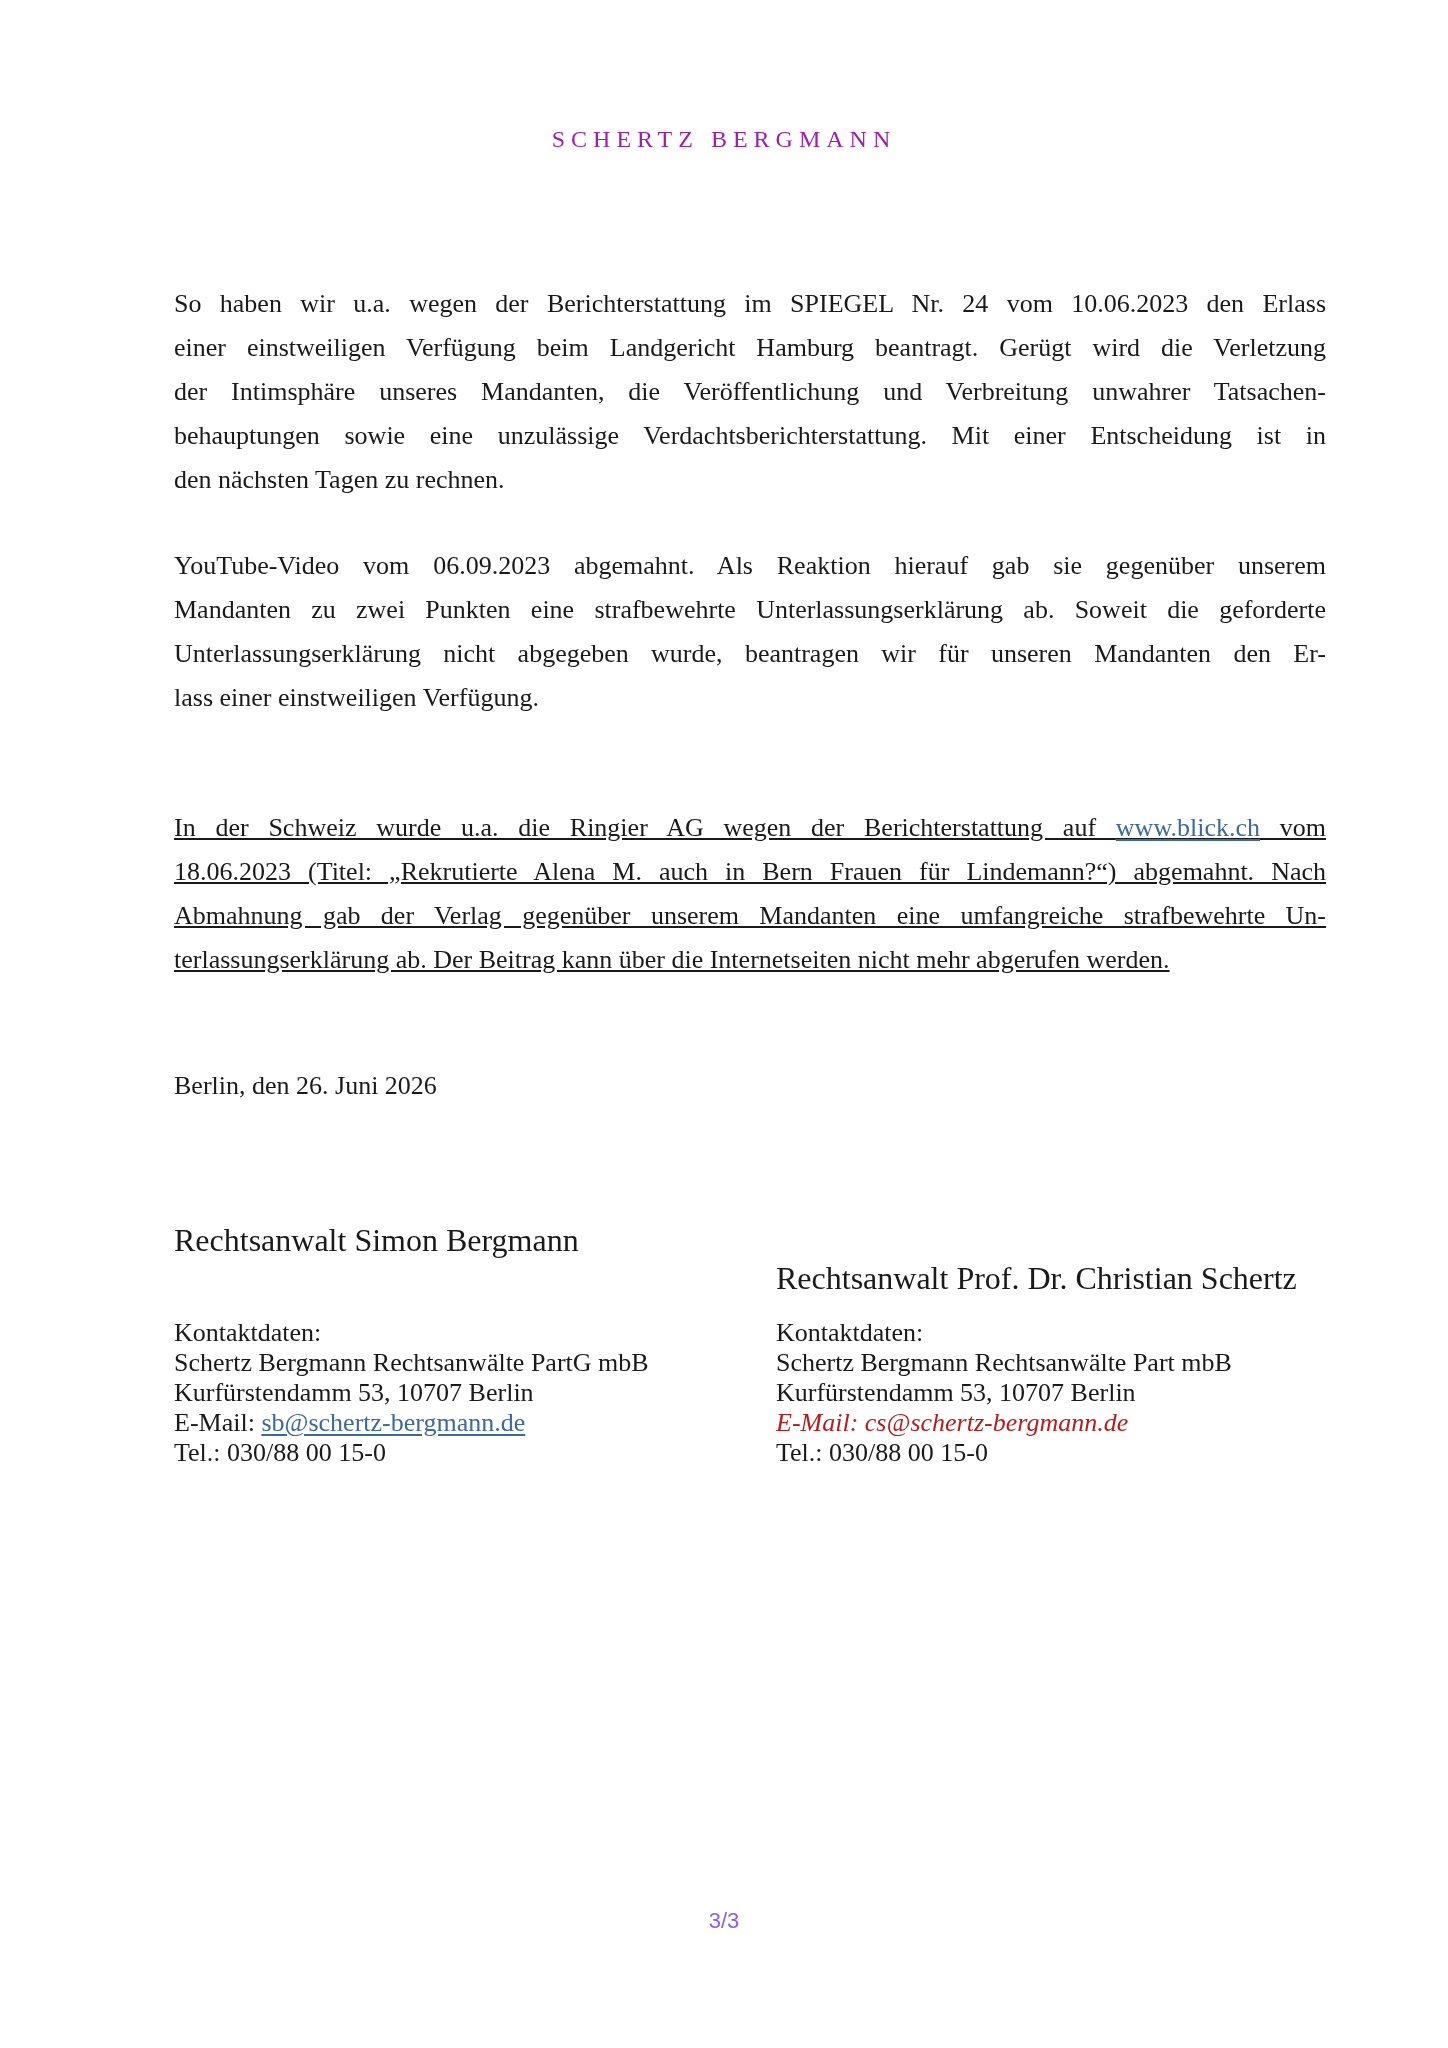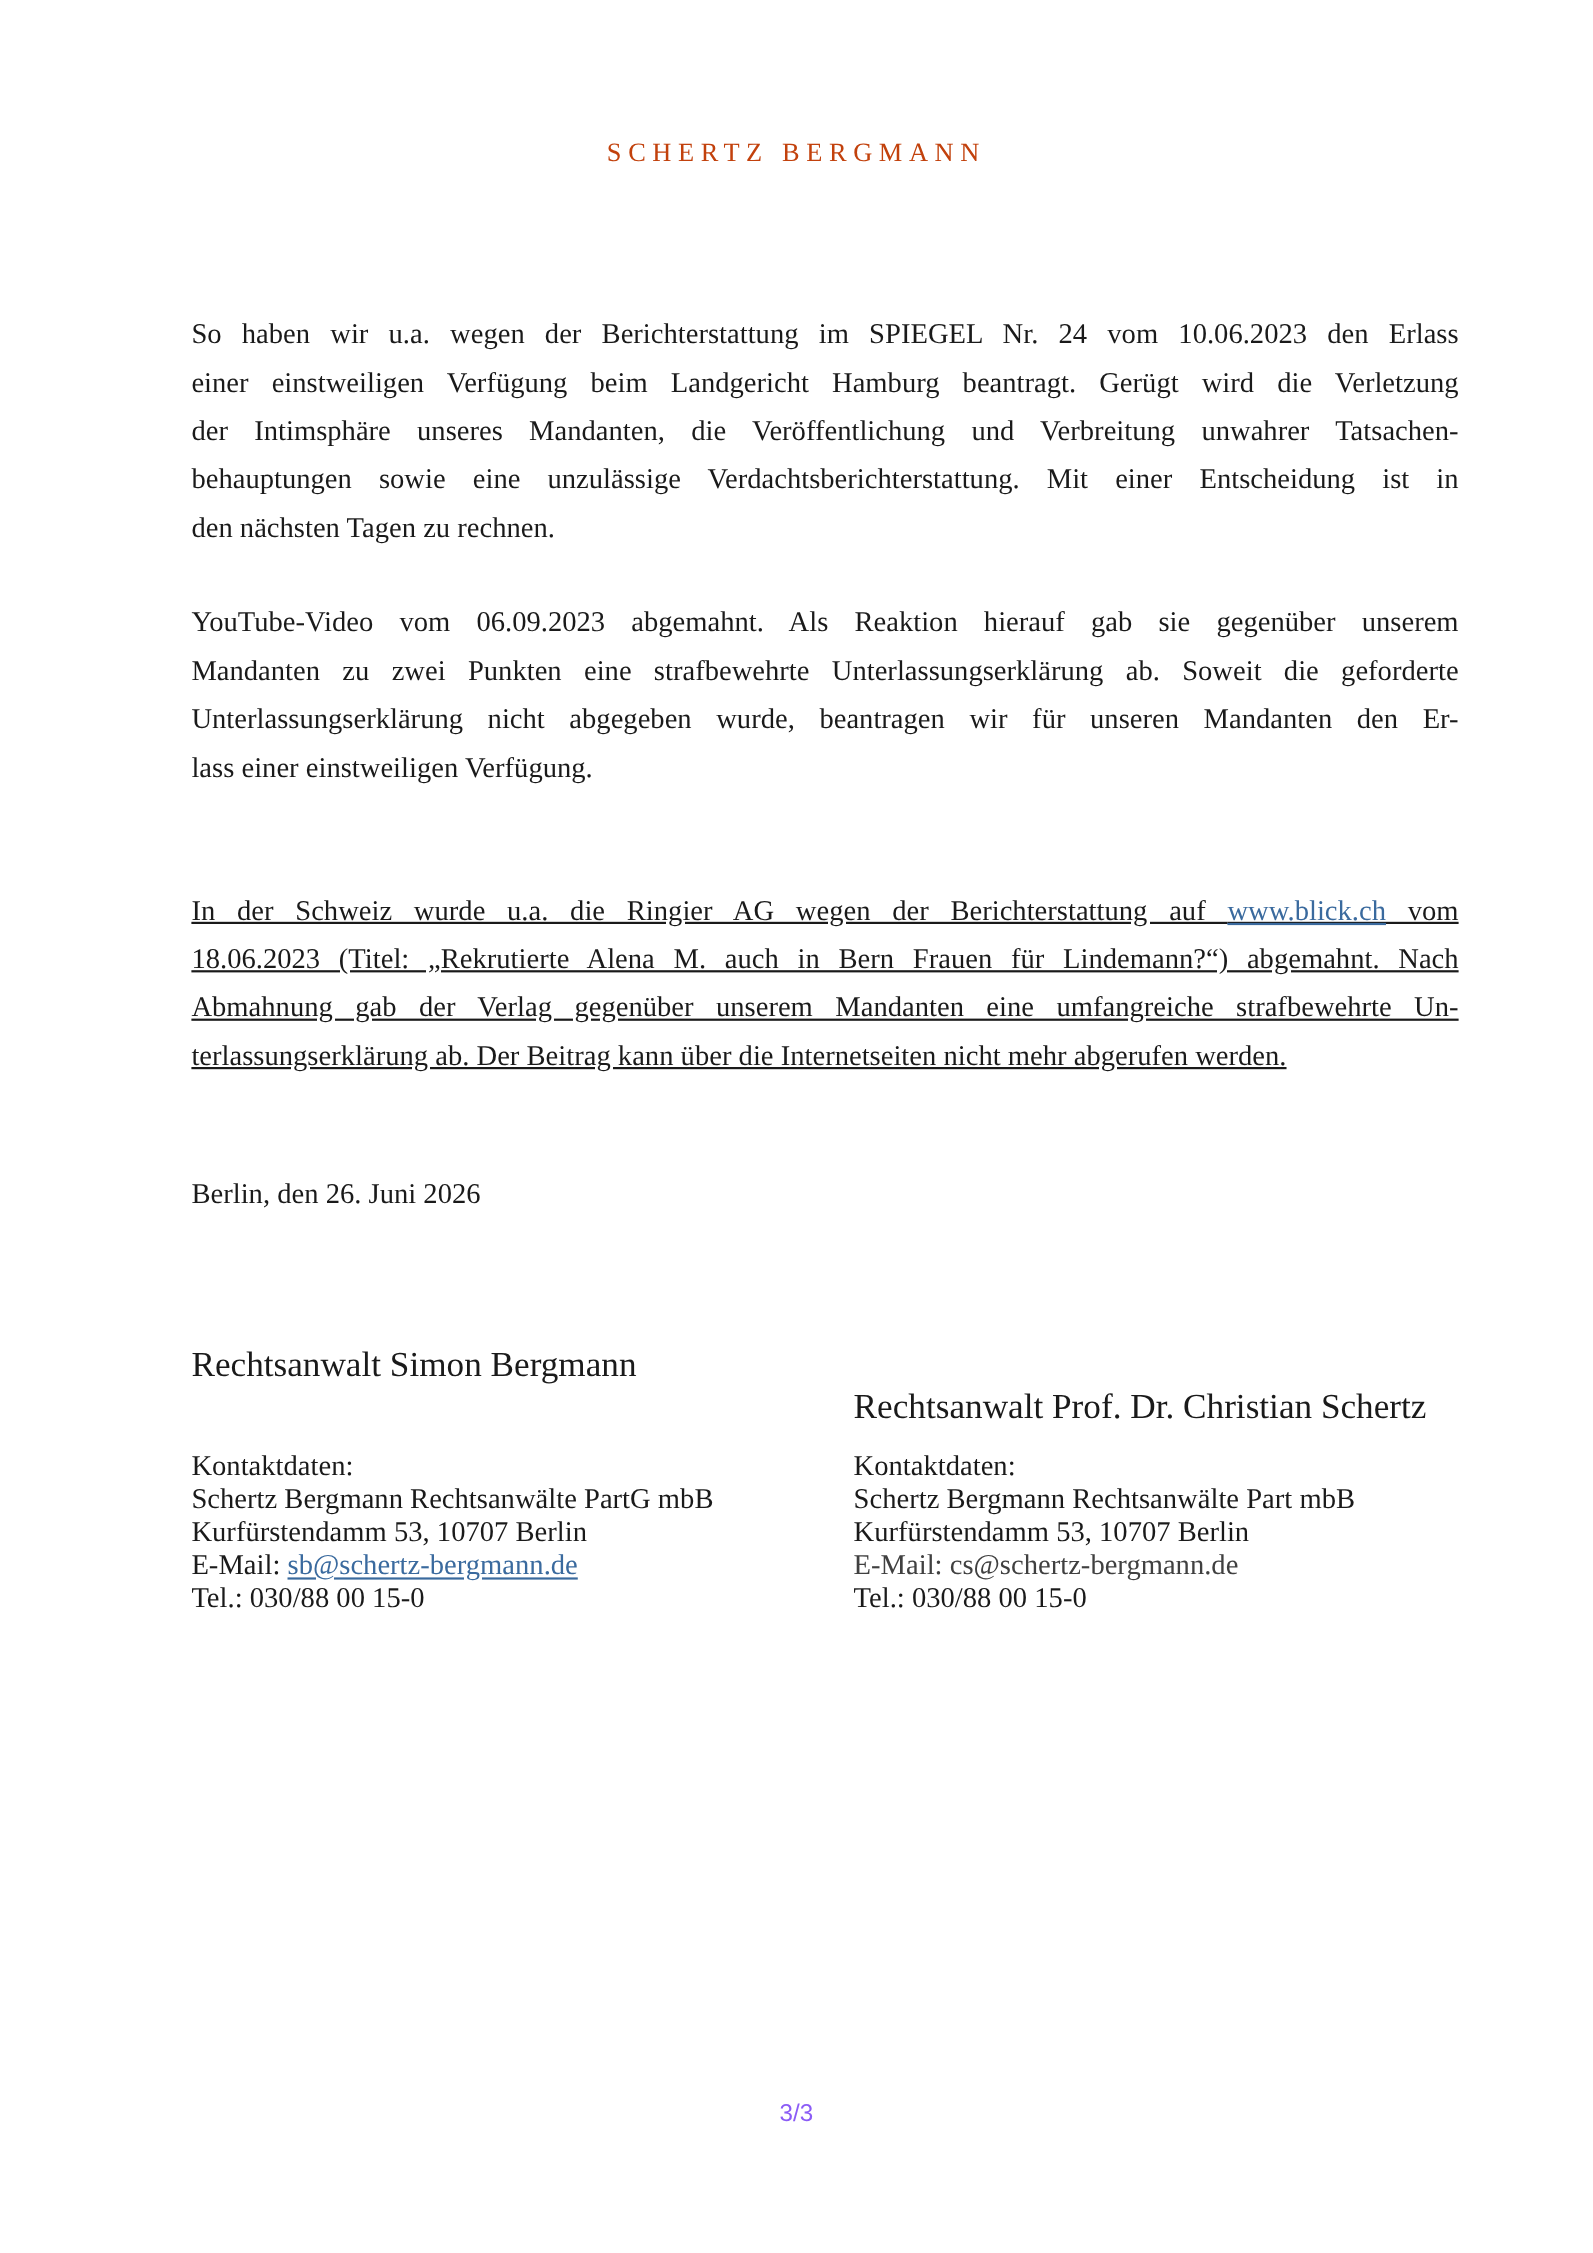--- a/index.html
+++ b/index.html
@@ -24,21 +24,21 @@
     }
     .letterhead {
       position: absolute;
       top: 126px;
       left: 0;
       width: 1448px;
       text-align: center;
       font-family: "Liberation Serif", "DejaVu Serif", serif;
       font-size: 24px;
       letter-spacing: 6px;
-      color: #c2410c;
+      color: #a21caf;
     }
     .body-text {
       position: absolute;
       left: 174px;
       width: 1152px;
       font-family: "Liberation Serif", "DejaVu Serif", serif;
       font-size: 26px;
       line-height: 44px;
       color: #1a1a1a;
     }
@@ -52,21 +52,21 @@
     }
     .line.last {
       text-align: center;
       text-align-last: left;
     }
     .link {
       color: #3a6a9e;
       text-decoration: underline;
       text-underline-offset: 3px;
     }
-    .blue { color: #404040; }
+    .blue { color: #b91c1c; font-style: italic; }
     .signature-col {
       position: absolute;
       font-family: "Liberation Serif", "DejaVu Serif", serif;
       font-size: 32px;
       color: #1a1a1a;
     }
     .contact-block {
       position: absolute;
       font-family: "Liberation Serif", "DejaVu Serif", serif;
       font-size: 26px;

